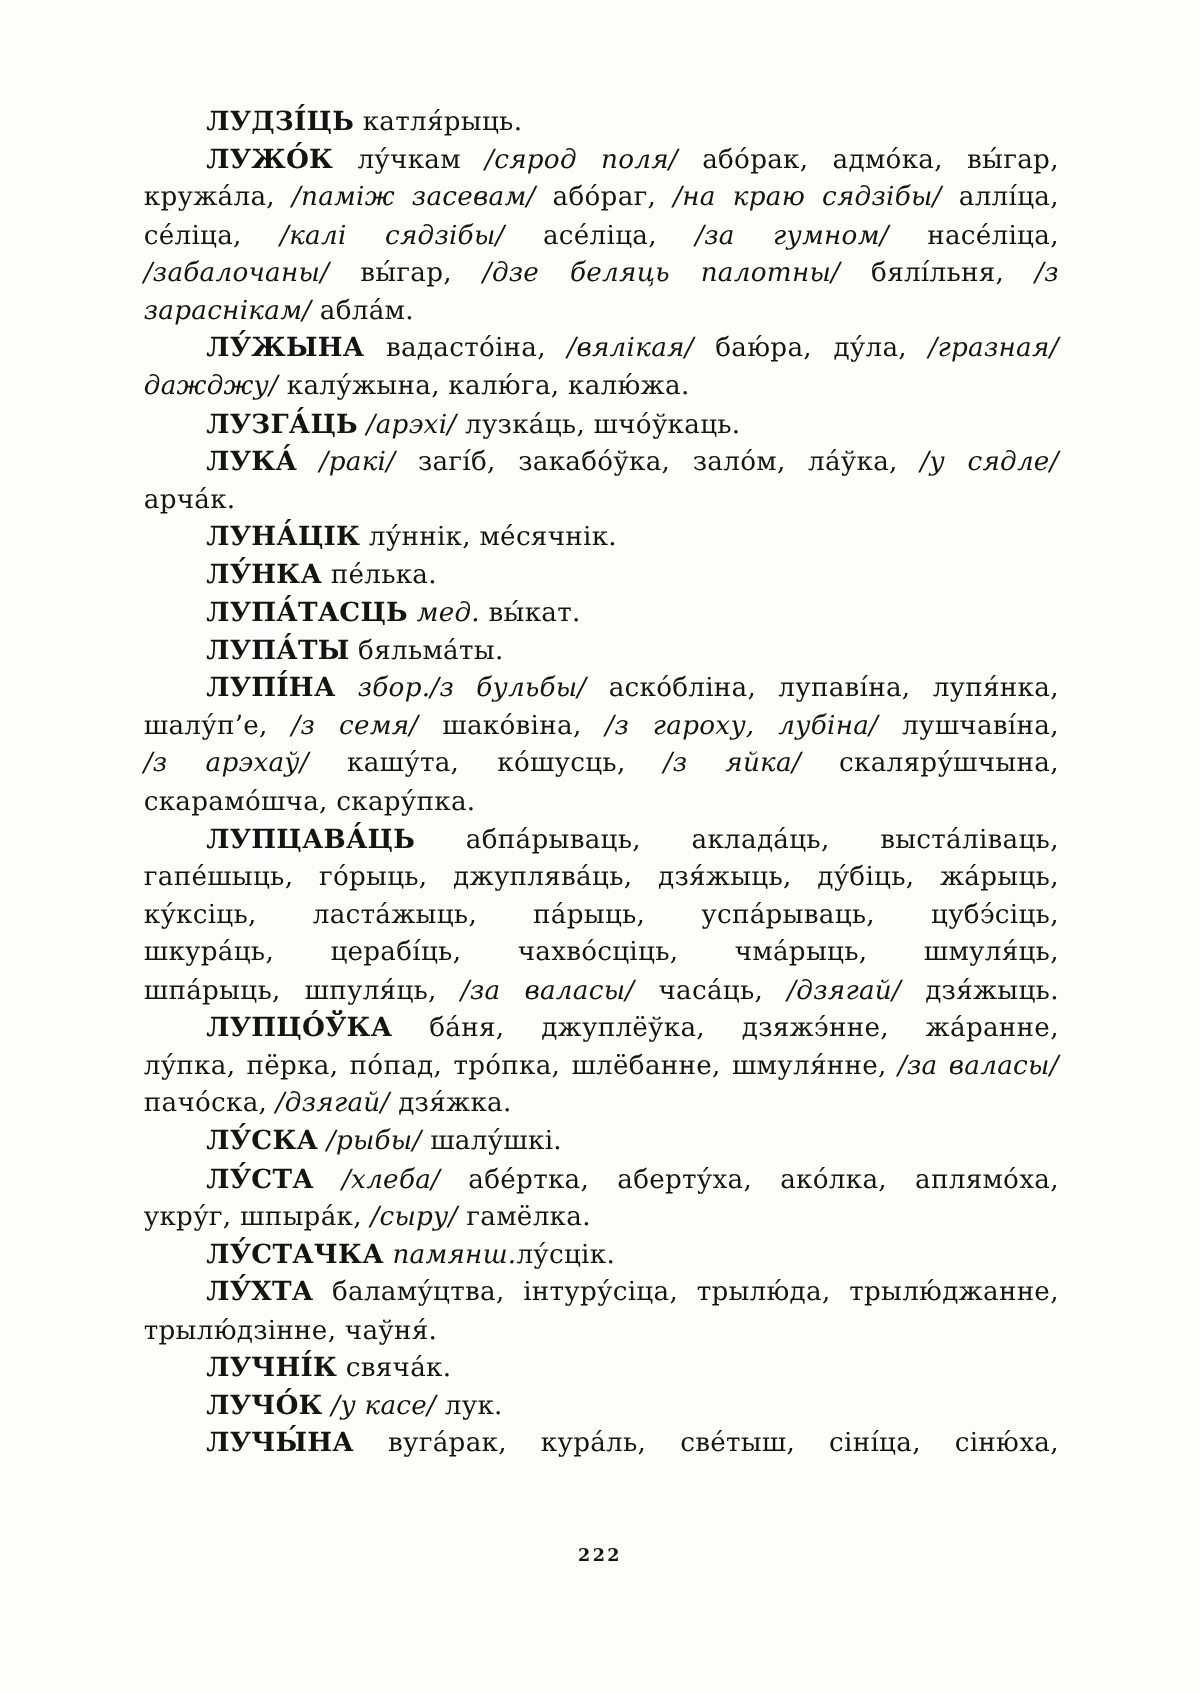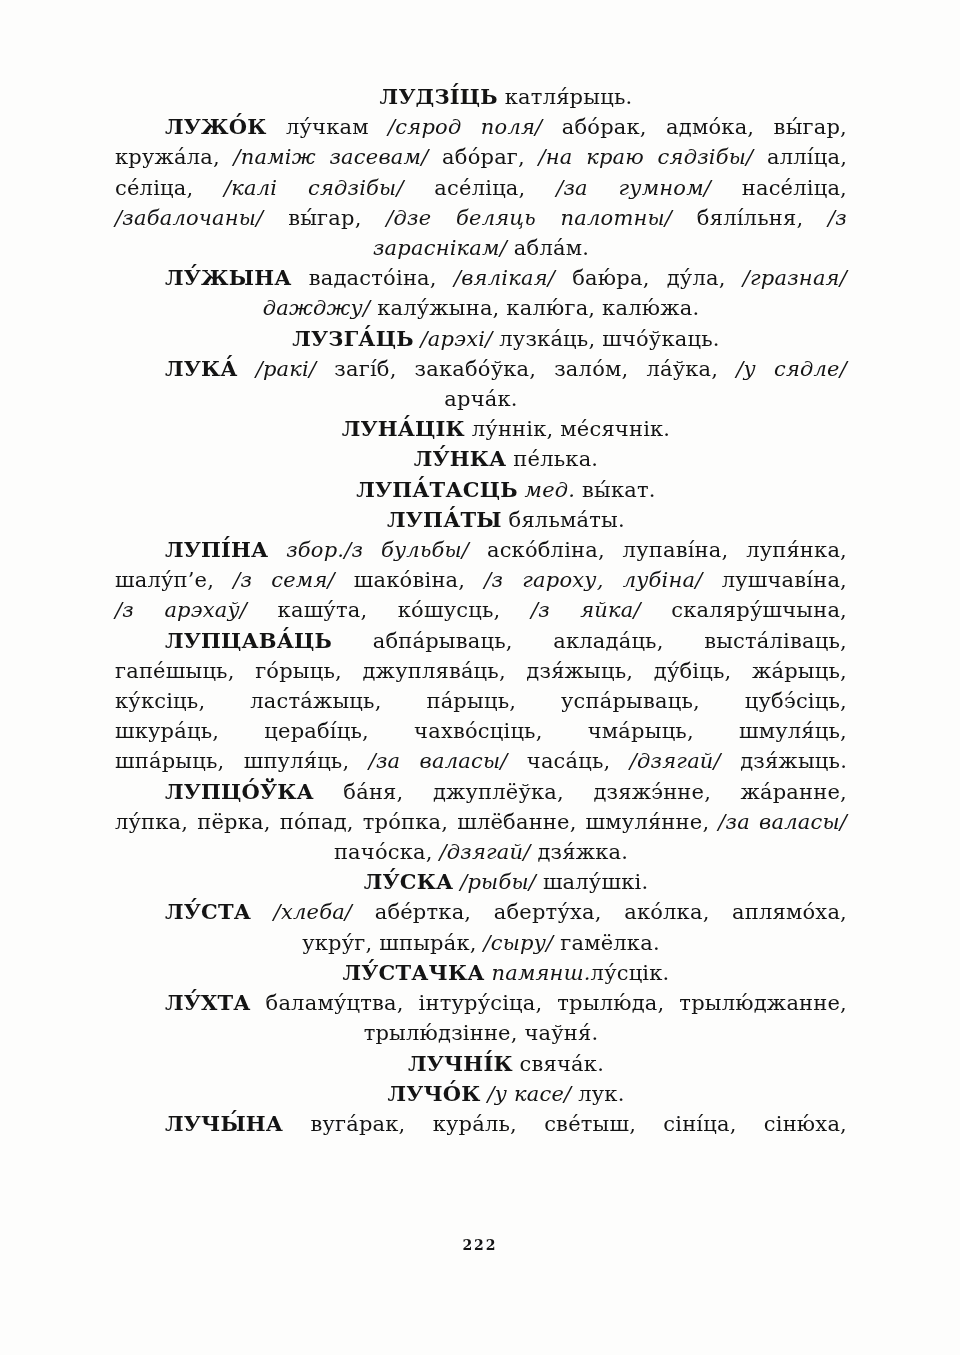--- a/index.html
+++ b/index.html
@@ -19,21 +19,21 @@
   .text-block {
     position: absolute;
     left: 115px;
     top: 82px;
     width: 732px;
     font-size: 21px;
     line-height: 30.2px;
     letter-spacing: 0.2px;
   }
   .entry { display: block; }
-  .line { text-align: center; }
+  .line { text-align: left; }
   .line.j {
     text-align: justify;
     text-align-last: justify;
   }
   .line.first { text-indent: 50px; }
   .seg-bold { font-weight: bold; }
   .seg-italic { font-style: italic; }
   .page-number {
     position: absolute;
     top: 1237px;
@@ -80,20 +80,21 @@
       <div class="entry">
         <div class="line first"><span class="seg-bold">ЛУПА́ТАСЦЬ</span><span class="seg-regular"> </span><span class="seg-italic">мед.</span><span class="seg-regular"> вы́кат.</span></div>
       </div>
       <div class="entry">
         <div class="line first"><span class="seg-bold">ЛУПА́ТЫ</span><span class="seg-regular"> бяльма́ты.</span></div>
       </div>
       <div class="entry">
         <div class="line j first"><span class="seg-bold">ЛУПІ́НА</span><span class="seg-regular"> </span><span class="seg-italic">збор./з бульбы/</span><span class="seg-regular"> аско́бліна, лупаві́на, лупя́нка,</span></div>
         <div class="line j"><span class="seg-regular">шалу́п’е, </span><span class="seg-italic">/з семя/</span><span class="seg-regular"> шако́віна, </span><span class="seg-italic">/з гароху, лубіна/</span><span class="seg-regular"> лушчаві́на,</span></div>
         <div class="line j"><span class="seg-italic">/з арэхаў/</span><span class="seg-regular"> кашу́та, ко́шусць, </span><span class="seg-italic">/з яйка/</span><span class="seg-regular"> скаляру́шчына,</span></div>
+        <div class="line"><span class="seg-regular">скарамо́шча, скару́пка.</span></div>
       </div>
       <div class="entry">
         <div class="line j first"><span class="seg-bold">ЛУПЦАВА́ЦЬ</span><span class="seg-regular"> абпа́рываць, аклада́ць, выста́ліваць,</span></div>
         <div class="line j"><span class="seg-regular">гапе́шыць, го́рыць, джуплява́ць, дзя́жыць, ду́біць, жа́рыць,</span></div>
         <div class="line j"><span class="seg-regular">ку́ксіць, ласта́жыць, па́рыць, успа́рываць, цубэ́сіць,</span></div>
         <div class="line j"><span class="seg-regular">шкура́ць, церабі́ць, чахво́сціць, чма́рыць, шмуля́ць,</span></div>
         <div class="line j"><span class="seg-regular">шпа́рыць, шпуля́ць, </span><span class="seg-italic">/за валасы/</span><span class="seg-regular"> часа́ць, </span><span class="seg-italic">/дзягай/</span><span class="seg-regular"> дзя́жыць.</span></div>
       </div>
       <div class="entry">
         <div class="line j first"><span class="seg-bold">ЛУПЦО́ЎКА</span><span class="seg-regular"> ба́ня, джуплёўка, дзяжэ́нне, жа́ранне,</span></div>

